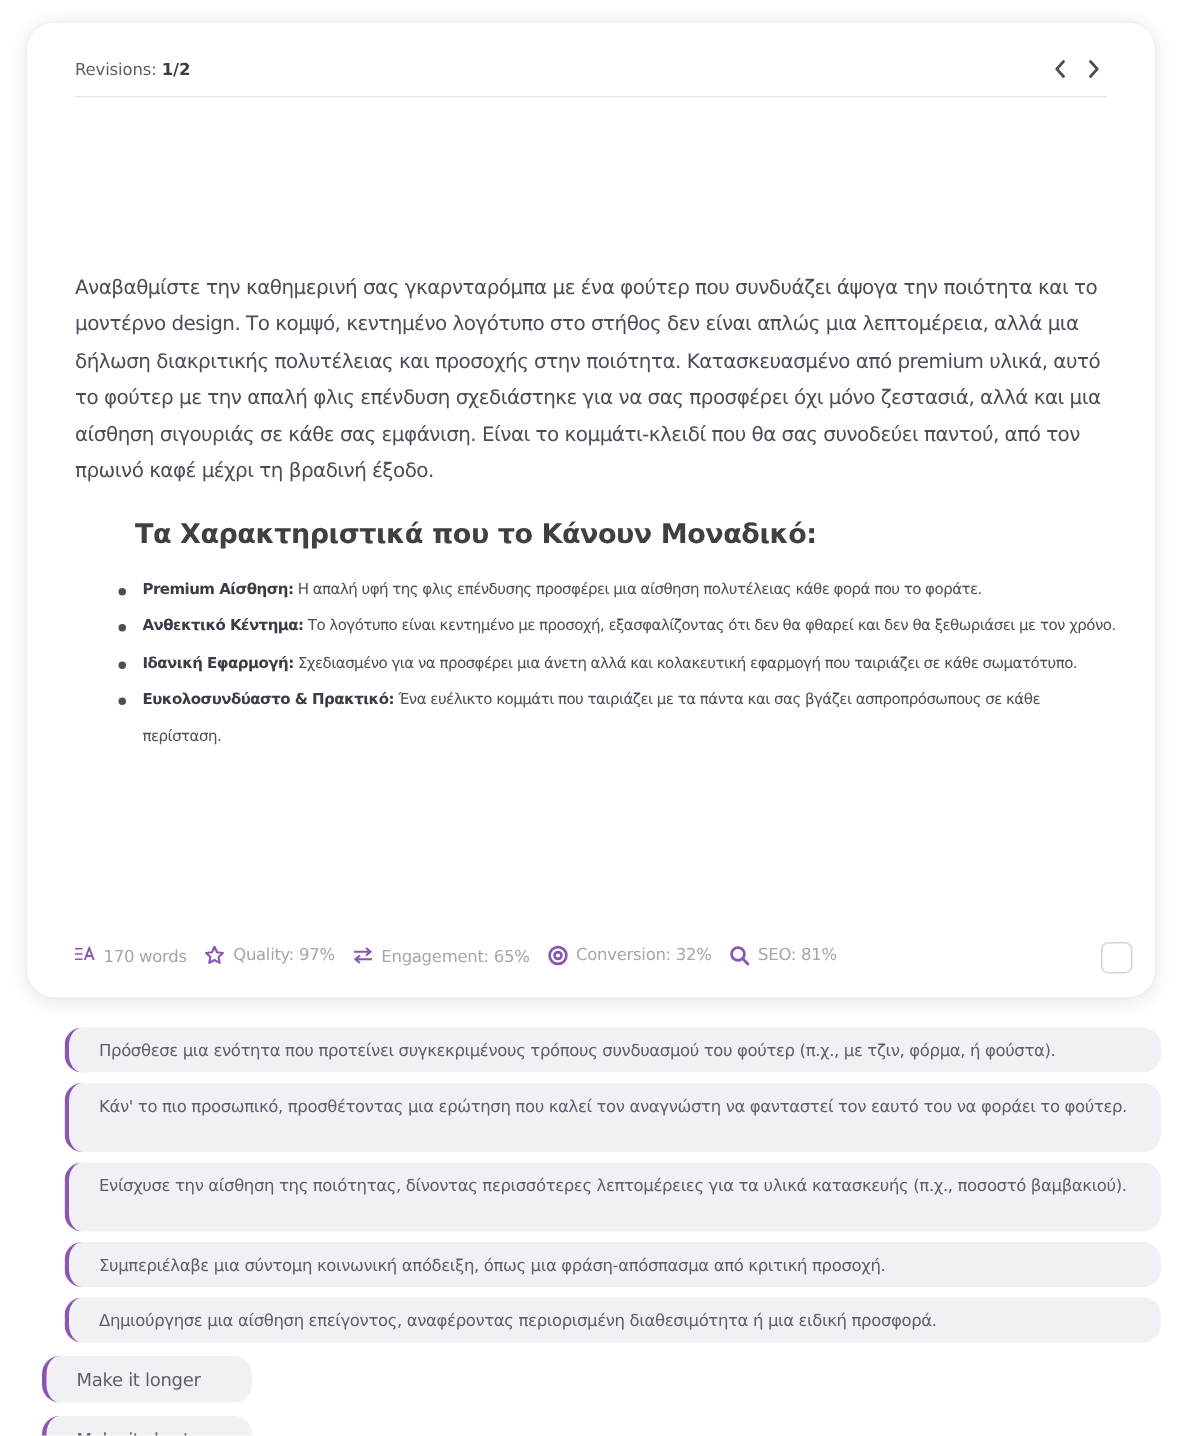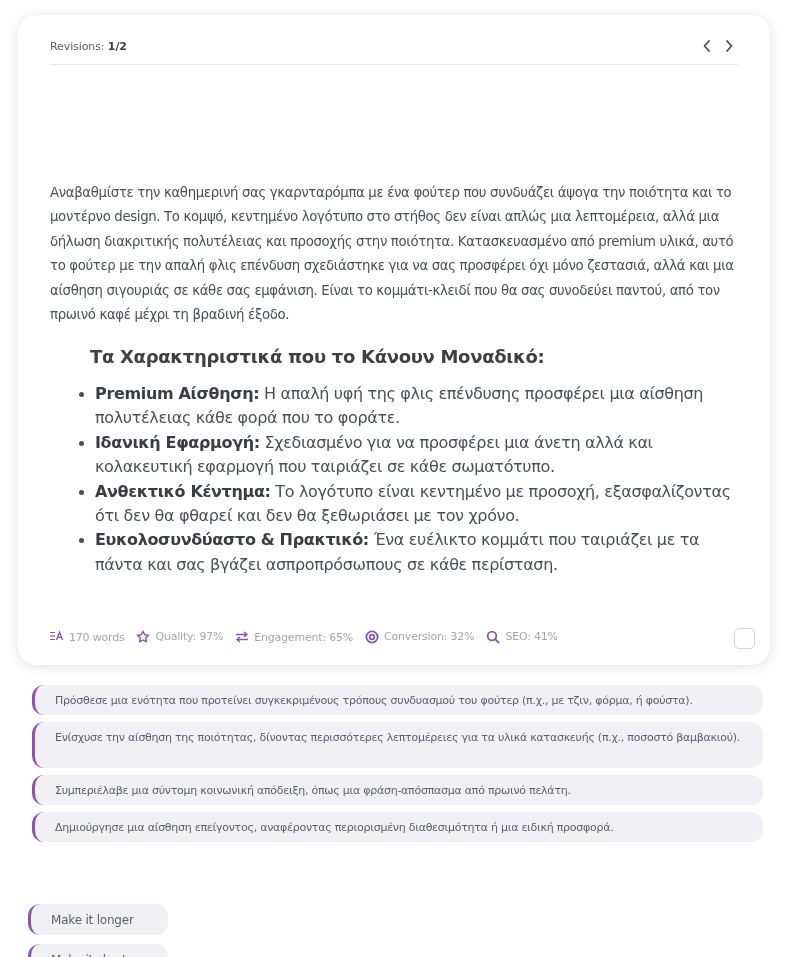--- a/index.html
+++ b/index.html
@@ -33,40 +33,40 @@
     }
     .features-heading {
       position: absolute; left: 32px; top: 331px; width: 700px;
       font-size: 18px; font-weight: bold; color: #404040; letter-spacing: -0.3px; margin-left: 40px;
     }
     .features {
       position: absolute; left: 58px; top: 367px; width: 670px; list-style: none;
     }
     .features li {
       position: relative; padding-left: 19px;
-      font-size: 16px; line-height: 24.4px; color: #4a4e58; letter-spacing: -0.35px;
+      font-size: 10px; line-height: 24.4px; color: #4a4e58; letter-spacing: -0.35px;
     }
     .features li::before {
       content: ""; position: absolute; left: 3px; top: 10px; width: 5px; height: 5px;
       border-radius: 50%; background: #4a4e58;
     }
     .features li b { color: #3a3d45; font-weight: bold; }
 
     .metrics {
       position: absolute; left: 32px; top: 615px; display: flex; align-items: center; gap: 0;
       font-size: 11px; color: #a3a6ae; letter-spacing: -0.2px;
     }
     .metric { display: flex; align-items: flex-start; margin-right: 12px; }
     .metric svg { margin-right: 5px; }
     .checkbox {
       position: absolute; left: 716px; top: 613px; width: 21px; height: 21px;
       border: 1.5px solid #d4d4d9; border-radius: 5px; background: #fff; cursor: pointer;
     }
 
-    .suggestions { position: absolute; left: 32px; top: 685px; width: 731px; }
+    .suggestions { position: absolute; left: 43px; top: 685px; width: 731px; }
     .sugg {
       position: relative; background: #f1f0f4; border-radius: 12px;
       font-size: 11px; line-height: 15.6px; color: #5b5f6a; letter-spacing: -0.25px;
       padding: 8px 16px 8px 23px; margin-bottom: 7px; cursor: pointer;
     }
     .sugg::before {
       content: ""; position: absolute; left: 0; top: 0; bottom: 0; width: 16px;
       border-left: 3px solid #8a55b4; border-radius: 12px 0 0 12px;
     }
     .sugg.one { height: 30px; }
@@ -107,22 +107,22 @@
     </div>
   </div>
 
 
   <p class="intro">Αναβαθμίστε την καθημερινή σας γκαρνταρόμπα με ένα φούτερ που συνδυάζει άψογα την ποιότητα και το μοντέρνο design. Το κομψό, κεντημένο λογότυπο στο στήθος δεν είναι απλώς μια λεπτομέρεια, αλλά μια δήλωση διακριτικής πολυτέλειας και προσοχής στην ποιότητα. Κατασκευασμένο από premium υλικά, αυτό το φούτερ με την απαλή φλις επένδυση σχεδιάστηκε για να σας προσφέρει όχι μόνο ζεστασιά, αλλά και μια αίσθηση σιγουριάς σε κάθε σας εμφάνιση. Είναι το κομμάτι-κλειδί που θα σας συνοδεύει παντού, από τον πρωινό καφέ μέχρι τη βραδινή έξοδο.</p>
 
   <h2 class="features-heading">Τα Χαρακτηριστικά που το Κάνουν Μοναδικό:</h2>
 
   <ul class="features">
     <li><b>Premium Αίσθηση:</b><span> Η απαλή υφή της φλις επένδυσης προσφέρει μια αίσθηση πολυτέλειας κάθε φορά που το φοράτε.</span></li>
+    <li><b>Ανθεκτικό Κέντημα:</b><span> Το λογότυπο είναι κεντημένο με προσοχή, εξασφαλίζοντας ότι δεν θα φθαρεί και δεν θα ξεθωριάσει με τον χρόνο.</span></li>
     <li><b>Ιδανική Εφαρμογή:</b><span> Σχεδιασμένο για να προσφέρει μια άνετη αλλά και κολακευτική εφαρμογή που ταιριάζει σε κάθε σωματότυπο.</span></li>
-    <li><b>Ανθεκτικό Κέντημα:</b><span> Το λογότυπο είναι κεντημένο με προσοχή, εξασφαλίζοντας ότι δεν θα φθαρεί και δεν θα ξεθωριάσει με τον χρόνο.</span></li>
     <li><b>Ευκολοσυνδύαστο &amp; Πρακτικό:</b><span> Ένα ευέλικτο κομμάτι που ταιριάζει με τα πάντα και σας βγάζει ασπροπρόσωπους σε κάθε περίσταση.</span></li>
   </ul>
 
   <div class="metrics">
     <div class="metric">
       <svg width="14" height="10" viewBox="0 0 14 10">
           <path d="M0 1.5h5M0 5h5M0 8.5h5" stroke="#8a55b4" stroke-width="1.1"></path>
           <path d="M6.5 9 L9.5 1 L12.5 9 M7.6 6.3h3.8" fill="none" stroke="#8a55b4" stroke-width="1.3"></path>
         </svg>
       <span>170 words</span>
@@ -145,31 +145,32 @@
           <circle cx="7" cy="7" r="5.6" fill="none" stroke="#8a55b4" stroke-width="1.8"></circle>
           <circle cx="7" cy="7" r="2.3" fill="none" stroke="#8a55b4" stroke-width="1.8"></circle>
         </svg>
       <span>Conversion: 32%</span>
     </div>
     <div class="metric">
       <svg width="14" height="14" viewBox="0 0 14 14">
           <circle cx="6" cy="6" r="4.3" fill="none" stroke="#8a55b4" stroke-width="1.8"></circle>
           <path d="M9.2 9.2 L12.6 12.6" stroke="#8a55b4" stroke-width="1.9" stroke-linecap="round"></path>
         </svg>
-      <span>SEO: 41%</span>
+      <span>SEO: 81%</span>
     </div>
   </div>
 
   <div class="checkbox"></div>
 </div>
 
 <div class="suggestions">
   <div class="sugg one">Πρόσθεσε μια ενότητα που προτείνει συγκεκριμένους τρόπους συνδυασμού του φούτερ (π.χ., με τζιν, φόρμα, ή φούστα).</div>
+  <div class="sugg two">Κάν' το πιο προσωπικό, προσθέτοντας μια ερώτηση που καλεί τον αναγνώστη να φανταστεί τον εαυτό του να φοράει το φούτερ.</div>
   <div class="sugg two">Ενίσχυσε την αίσθηση της ποιότητας, δίνοντας περισσότερες λεπτομέρειες για τα υλικά κατασκευής (π.χ., ποσοστό βαμβακιού).</div>
-  <div class="sugg one">Συμπεριέλαβε μια σύντομη κοινωνική απόδειξη, όπως μια φράση-απόσπασμα από πρωινό πελάτη.</div>
+  <div class="sugg one">Συμπεριέλαβε μια σύντομη κοινωνική απόδειξη, όπως μια φράση-απόσπασμα από κριτική προσοχή.</div>
   <div class="sugg one">Δημιούργησε μια αίσθηση επείγοντος, αναφέροντας περιορισμένη διαθεσιμότητα ή μια ειδική προσφορά.</div>
 </div>
 
 <div class="actions">
   <div class="action">Make it longer</div>
   <div class="action">Make it shorter</div>
   <div class="action strong">Custom design</div>
 </div>
 
 </body></html>

